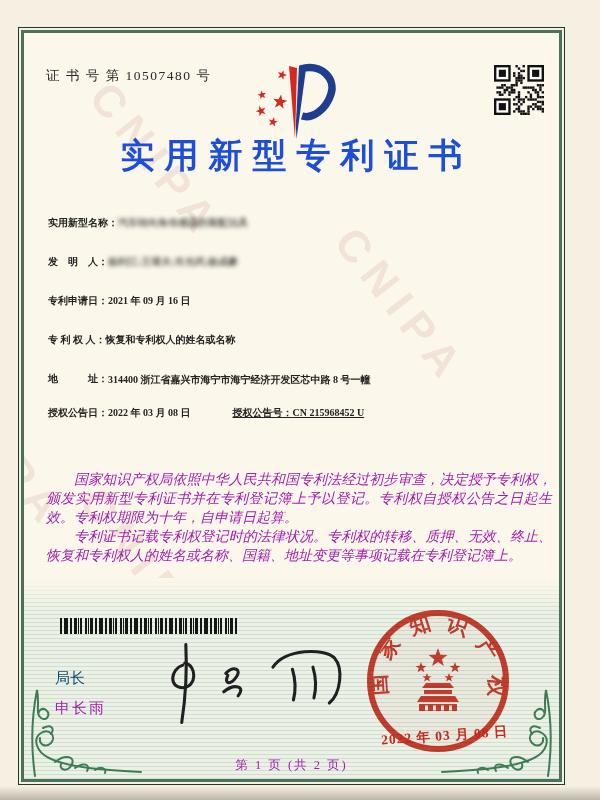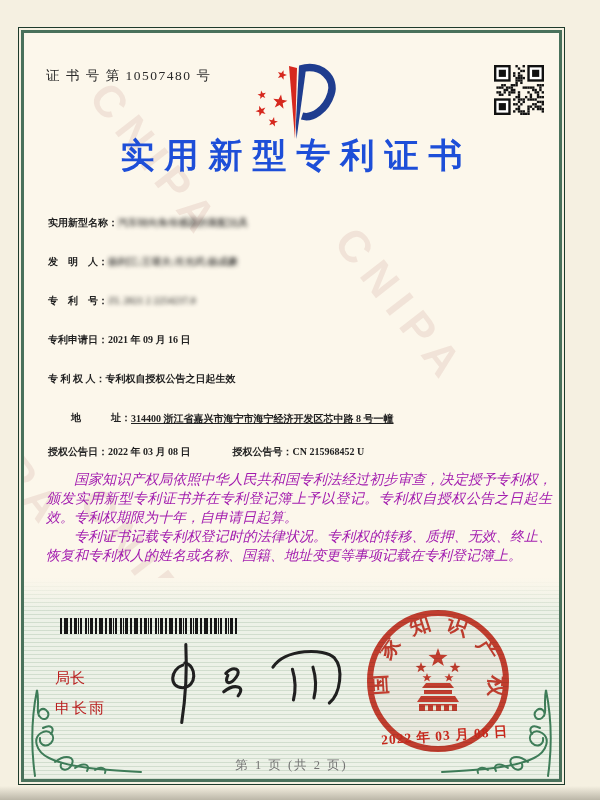--- a/index.html
+++ b/index.html
@@ -35,24 +35,24 @@
   .logo{position:absolute;left:226px;top:26px;width:100px;height:90px;}
   .title{
     position:absolute;left:0;right:0;top:100px;text-align:center;
     font-size:34px;font-weight:bold;letter-spacing:10px;text-indent:10px;color:#1d4ed8;
   }
   
   .fields{position:absolute;left:24px;top:180px;right:7px;font-size:10px;font-weight:bold;}
   .frow{display:flex;align-items:flex-start;margin-bottom:19px;line-height:20px;}
   .flabel{white-space:pre;flex:0 0 auto;}
   .fvalue{white-space:normal;}
-  .addr .fvalue{max-width:392px;line-height:21px;text-decoration:underline;}
-  .addr{margin-bottom:0;margin-left:23px;}
+  .addr .fvalue{max-width:392px;line-height:21px;}
+  .addr{margin-bottom:0;}
   .lastrow{margin-top:13px;}
-  .grant-no-group{margin-left:42px;display:flex;}
+  .grant-no-group{margin-left:42px;display:flex;text-decoration:underline;}
   .blur{filter:blur(2.3px);opacity:.7;}
   
   .bodytext{
     position:absolute;left:22px;top:437px;width:506px;
     font-size:14px;line-height:19px;font-style:italic;color:#a21caf;
     text-align:justify;
   }
   .bodytext p{margin:0;text-indent:2em;}
   
   .green-zone{
@@ -63,29 +63,29 @@
   .green-zone::before{
     content:"";position:absolute;left:0;right:0;top:0;height:34px;
     background:linear-gradient(#fcf7eb,rgba(252,247,235,0));
   }
   .barcode{
     position:absolute;left:36px;top:585px;width:178px;height:16px;
     background-image:
       repeating-linear-gradient(90deg,#161616 0 2px,transparent 2px 5px),
       repeating-linear-gradient(90deg,#161616 0 1px,transparent 1px 3.5px);
   }
-  .director-title{position:absolute;left:31px;top:636px;font-family:Liberation Serif, serif;font-size:15px;color:#b91c1c;}
-  .director-name{position:absolute;left:31px;top:666px;font-family:"Liberation Sans","DejaVu Sans",sans-serif;font-size:15px;color:#b91c1c;letter-spacing:2px;}
+  .director-title{position:absolute;left:31px;top:636px;font-family:Liberation Serif, serif;font-size:15px;color:#0c4a6e;}
+  .director-name{position:absolute;left:31px;top:666px;font-family:"Liberation Sans","DejaVu Sans",sans-serif;font-size:15px;color:#a21caf;letter-spacing:2px;}
   .signature{position:absolute;left:128px;top:600px;width:205px;height:95px;}
   .seal{position:absolute;left:339px;top:573px;width:150px;height:150px;mix-blend-mode:multiply;opacity:.94;}
   .seal-date{
     position:absolute;left:357px;top:694px;font-size:13.5px;font-weight:bold;
     color:#c6281c;letter-spacing:1px;transform:rotate(-4deg);white-space:nowrap;
   }
-  .page-no{position:absolute;left:0;right:0;top:724px;text-align:center;font-size:12.5px;letter-spacing:2px;color:#737373;}
+  .page-no{position:absolute;left:0;right:0;top:724px;text-align:center;font-size:12.5px;letter-spacing:2px;color:#a21caf;}
   .floral{position:absolute;bottom:1px;width:118px;height:94px;}
   .floral-left{left:1px;}
   .floral-right{right:1px;transform:scaleX(-1);}
   
   .photo-shade{position:absolute;left:0;right:0;bottom:0;height:14px;
     background:linear-gradient(rgba(90,85,70,0),rgba(80,76,62,0.35));z-index:9;}
 </style>
 </head>
 <body>
 
@@ -260,30 +260,26 @@
     <div class="fields">
       <div class="frow">
         <span class="flabel">实用新型名称：</span>
         <span class="fvalue blur">汽车转向角传感器的装配治具</span>
       </div>
       <div class="frow">
         <span class="flabel">发　明　人：</span>
         <span class="fvalue blur">杨利江;王堪夫;肖光武;杨成豪</span>
       </div>
       <div class="frow">
-        <span class="flabel">专　利　号：</span>
-        <span class="fvalue blur">ZL 2021 2 2254237.0</span>
-      </div>
-      <div class="frow">
         <span class="flabel">专利申请日：</span>
         <span class="fvalue">2021 年 09 月 16 日</span>
       </div>
       <div class="frow">
         <span class="flabel">专 利 权 人：</span>
-        <span class="fvalue">专利权自授权公告之日起生效</span>
+        <span class="fvalue">恢复和专利权人的姓名或名称</span>
       </div>
       <div class="frow addr">
         <span class="flabel">地　　　址：</span>
         <span class="fvalue">314400 浙江省嘉兴市海宁市海宁经济开发区芯中路 8 号一幢</span>
       </div>
       <div class="frow lastrow">
         <span class="flabel">授权公告日：</span>
         <span class="fvalue">2022 年 03 月 08 日</span>
         <span class="grant-no-group">
           <span class="flabel">授权公告号：</span>

